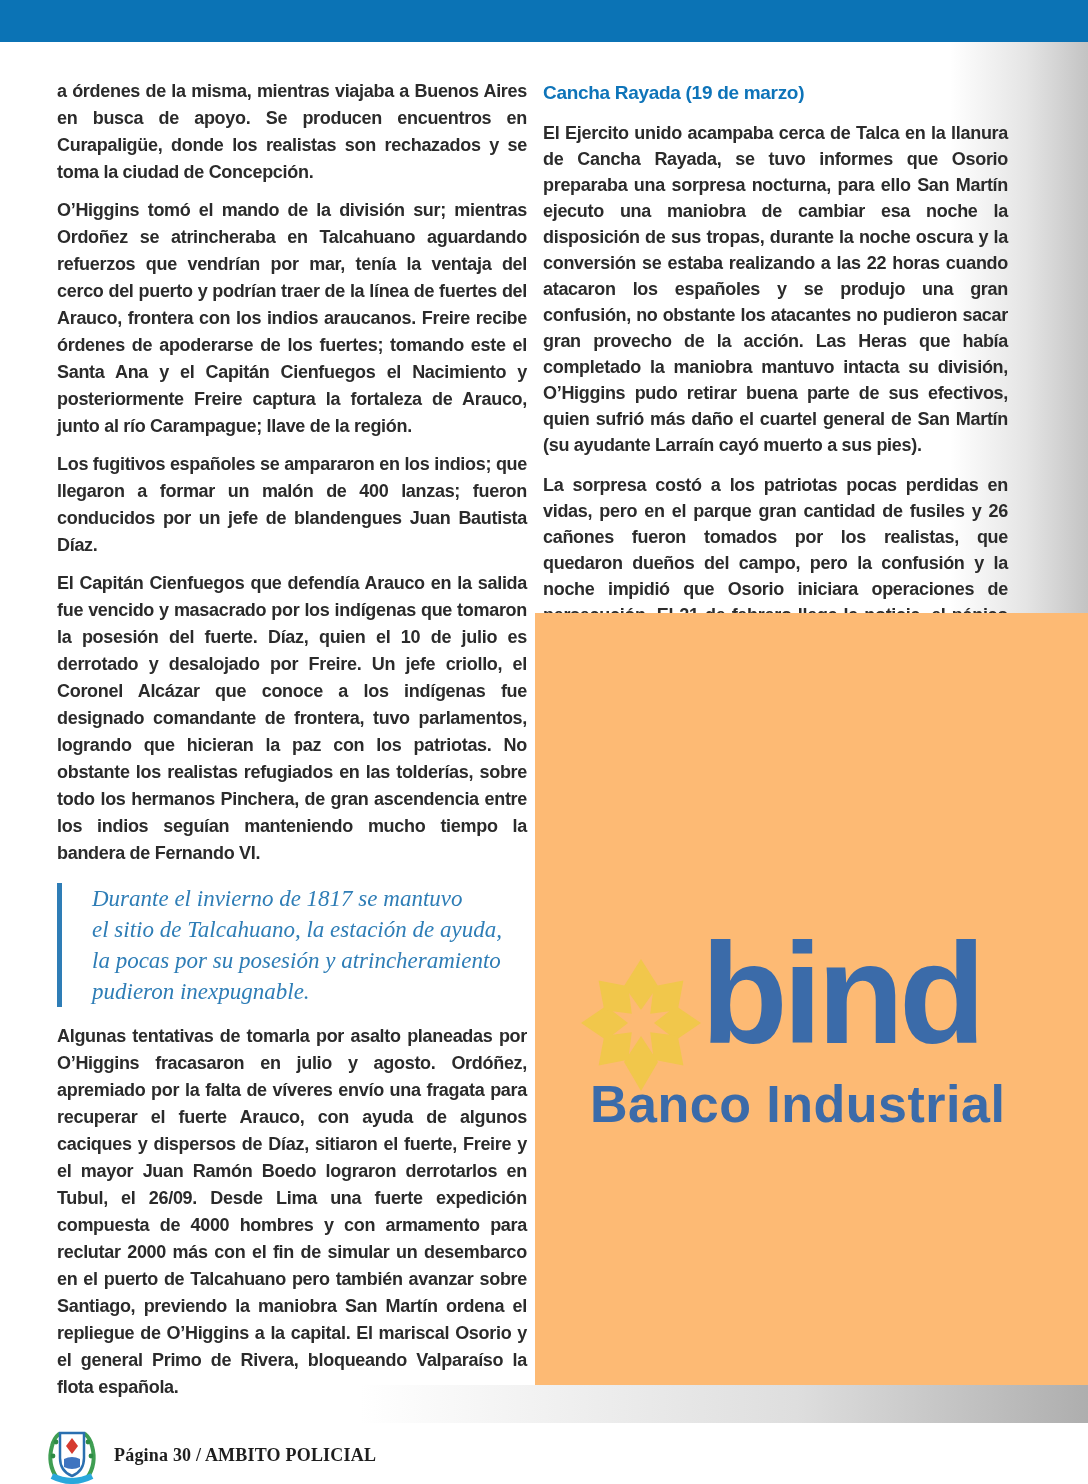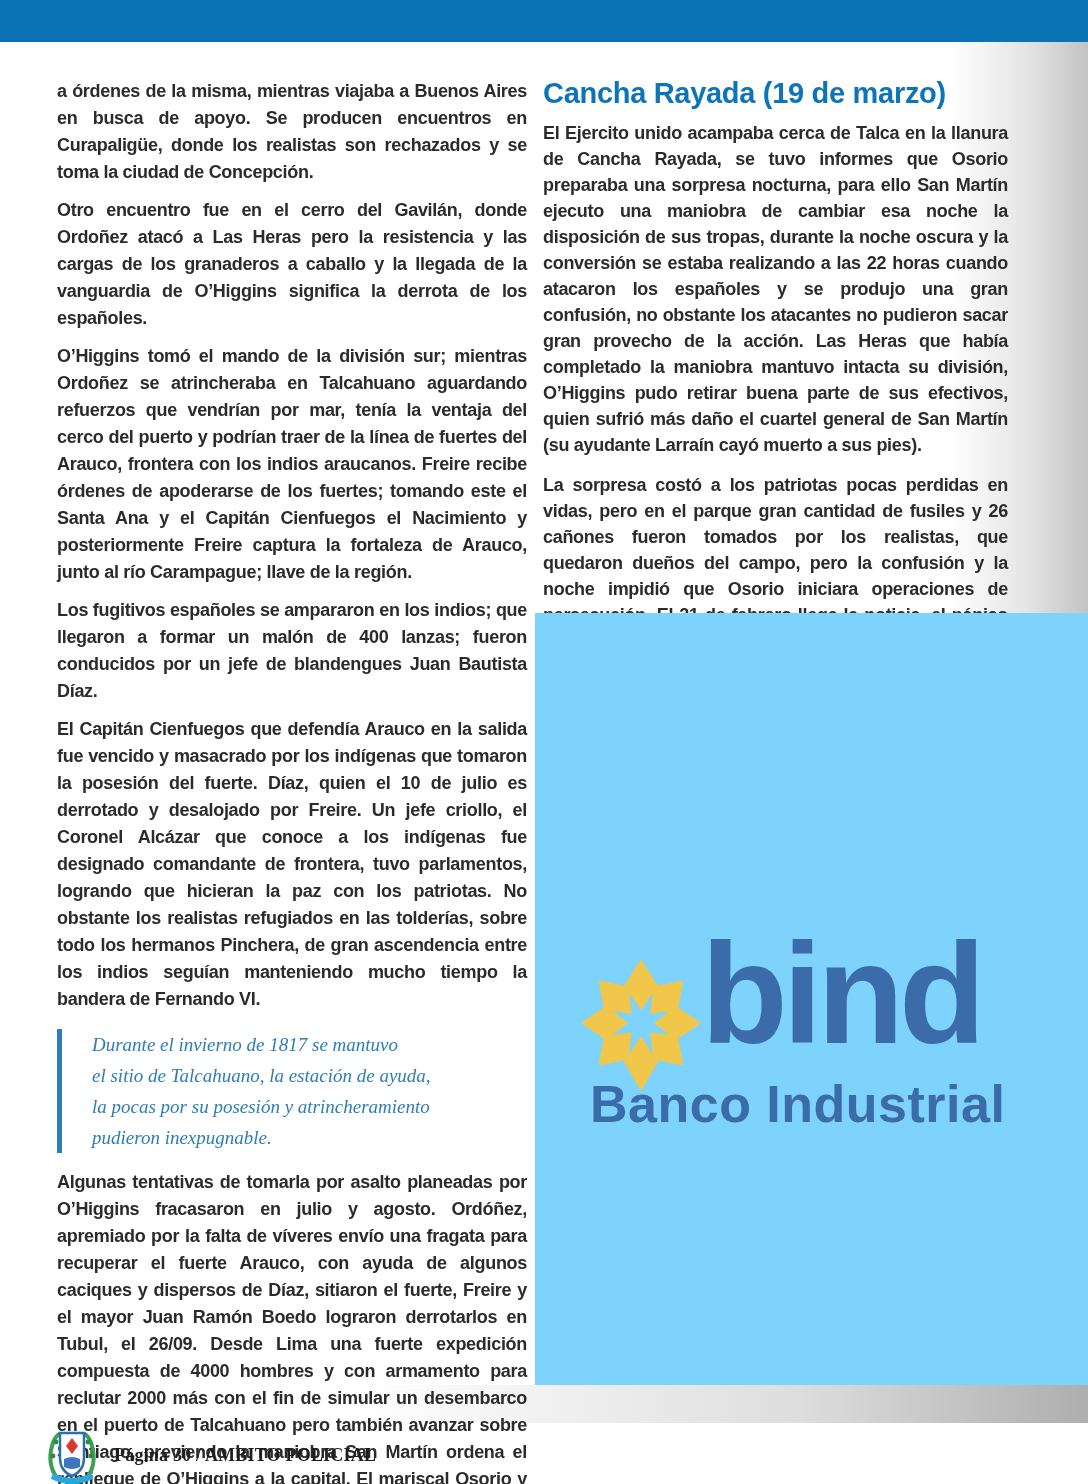--- a/index.html
+++ b/index.html
@@ -11,47 +11,46 @@
   
   .shadow-right{position:absolute;left:950px;top:42px;width:138px;height:571px;
     background:linear-gradient(to right,rgba(160,160,160,0) 0%,rgba(150,150,150,0.25) 55%,#c3c3c3 100%);}
   .shadow-bottom{position:absolute;left:360px;top:1385px;width:728px;height:38px;
     background:linear-gradient(to right,rgba(170,170,170,0) 0%,rgba(160,160,160,0.35) 60%,rgba(120,120,120,0.6) 100%);}
   .col{position:absolute;top:78px;text-align:justify;font-size:18px;letter-spacing:-0.3px;}
   .col-left{left:57px;width:470px;line-height:27px;}
   .col-right{left:543px;width:465px;line-height:26px;}
   .col p{margin:0 0 11px 0;font-weight:bold;}
   .col-right p{margin:0 0 14px 0;}
-  .section-heading{font-size:29px;font-weight:bold;color:#0e74b9;letter-spacing:-0.3px;
+  .section-heading{font-size:19px;font-weight:bold;color:#0e74b9;letter-spacing:-0.3px;
     margin:0 0 12px 0;text-align:left;line-height:30px;}
   .pullquote{display:flex;margin:16px 0 16px 0;text-align:left;}
   .pullquote .bar{width:5px;background:#2e7db6;margin-right:30px;flex:0 0 auto;}
   .pullquote .lines{font-family:"Liberation Serif",serif;font-style:italic;color:#2e7db6;
-    font-size:19px;line-height:31px;letter-spacing:0;}
-  .ad-box{position:absolute;left:535px;top:613px;width:553px;height:772px;background:#7dd3fc;}
+    font-size:23px;line-height:31px;letter-spacing:0;}
+  .ad-box{position:absolute;left:535px;top:613px;width:553px;height:772px;background:#fdba74;}
   .ad-star{position:absolute;left:40px;top:340px;}
   .ad-brand{position:absolute;left:166px;top:310px;font-size:142px;font-weight:bold;
     color:#3b6ba9;letter-spacing:-5px;line-height:1;}
   .ad-subtitle{position:absolute;left:55px;top:465px;font-size:52px;font-weight:bold;
     color:#3b6ba9;letter-spacing:0.5px;line-height:1;}
   .footer{position:absolute;left:44px;top:1426px;height:58px;display:flex;align-items:center;}
   .footer .crest{flex:0 0 auto;}
   .footer .ftext{margin-left:14px;font-family:"Liberation Serif",serif;font-weight:bold;
     font-size:18px;color:#1e1e1e;letter-spacing:0.2px;}
 </style>
 </head>
 <body>
 
 <div class="topbar"></div>
 <div class="shadow-right"></div>
 <div class="shadow-bottom"></div>
 
 <div class="col col-left">
   <p>a órdenes de la misma, mientras viajaba a Buenos Aires en busca de apoyo. Se producen encuentros en Curapaligüe, donde los realistas son rechazados y se toma la ciudad de Concepción.</p>
-  <p>Otro encuentro fue en el cerro del Gavilán, donde Ordoñez atacó a Las Heras pero la resistencia y las cargas de los granaderos a caballo y la llegada de la vanguardia de O’Higgins significa la derrota de los españoles.</p>
   <p>O’Higgins tomó el mando de la división sur; mientras Ordoñez se atrincheraba en Talcahuano aguardando refuerzos que vendrían por mar, tenía la ventaja del cerco del puerto y podrían traer de la línea de fuertes del Arauco, frontera con los indios araucanos. Freire recibe órdenes de apoderarse de los fuertes; tomando este el Santa Ana y el Capitán Cienfuegos el Nacimiento y posteriormente Freire captura la fortaleza de Arauco, junto al río Carampague; llave de la región.</p>
   <p>Los fugitivos españoles se ampararon en los indios; que llegaron a formar un malón de 400 lanzas; fueron conducidos por un jefe de blandengues Juan Bautista Díaz.</p>
   <p>El Capitán Cienfuegos que defendía Arauco en la salida fue vencido y masacrado por los indígenas que tomaron la posesión del fuerte. Díaz, quien el 10 de julio es derrotado y desalojado por Freire. Un jefe criollo, el Coronel Alcázar que conoce a los indígenas fue designado comandante de frontera, tuvo parlamentos, logrando que hicieran la paz con los patriotas. No obstante los realistas refugiados en las tolderías, sobre todo los hermanos Pinchera, de gran ascendencia entre los indios seguían manteniendo mucho tiempo la bandera de Fernando VI.</p>
 
   <div class="pullquote">
     <div class="bar"></div>
     <div class="lines">
       <div>Durante el invierno de 1817 se mantuvo</div>
       <div>el sitio de Talcahuano, la estación de ayuda,</div>
       <div>la pocas por su posesión y atrincheramiento</div>

